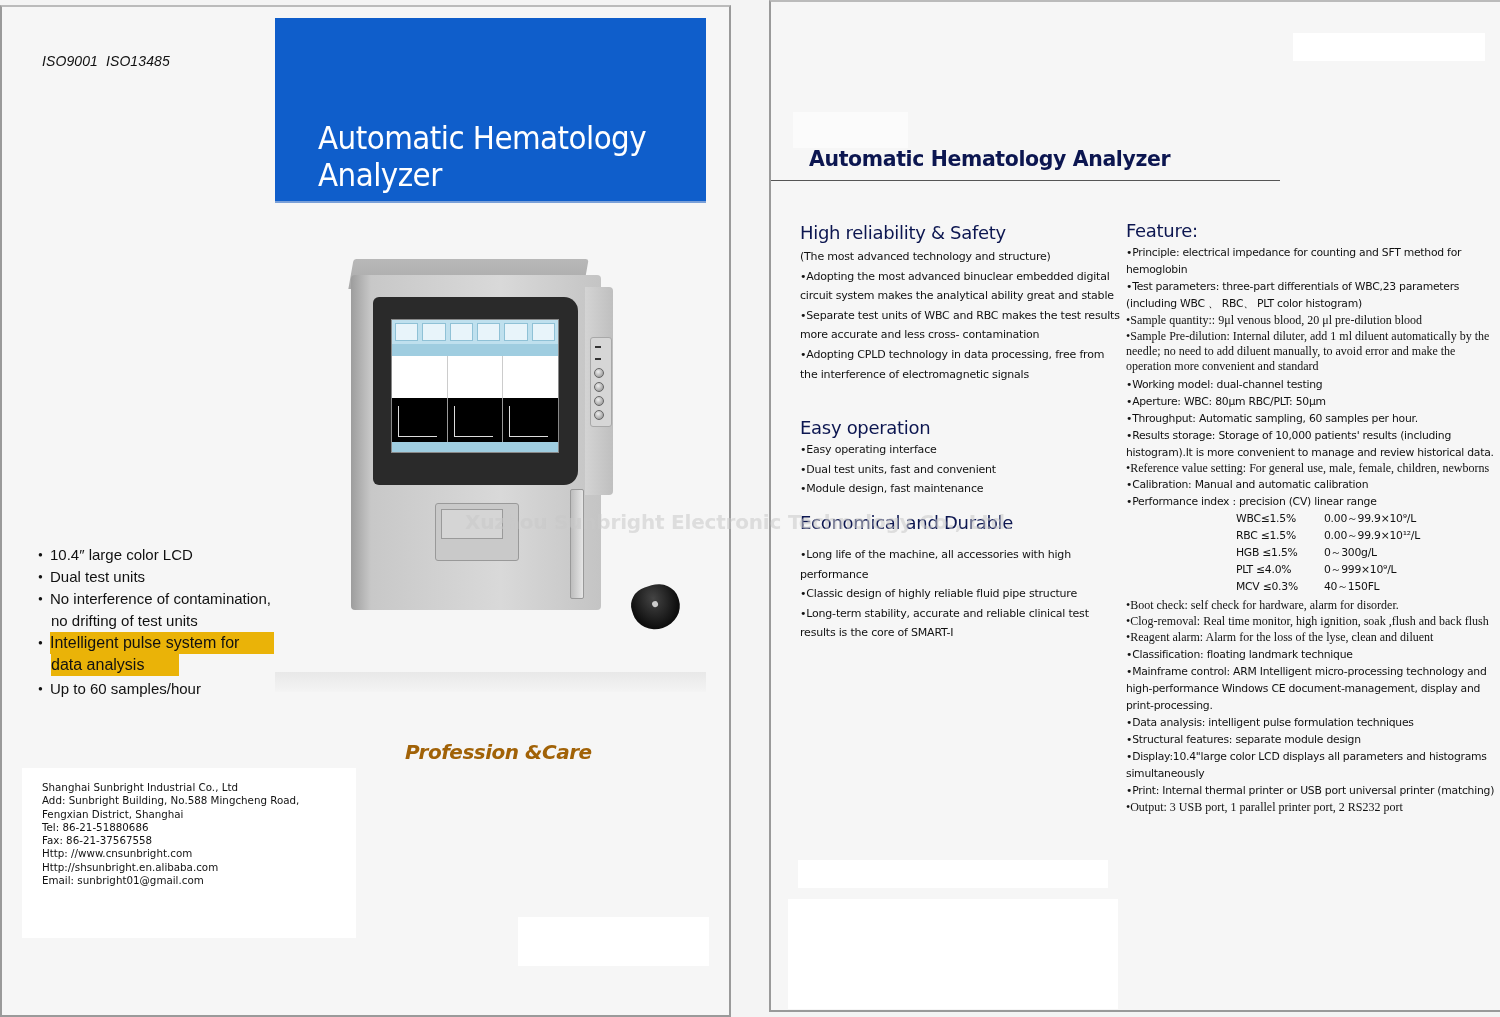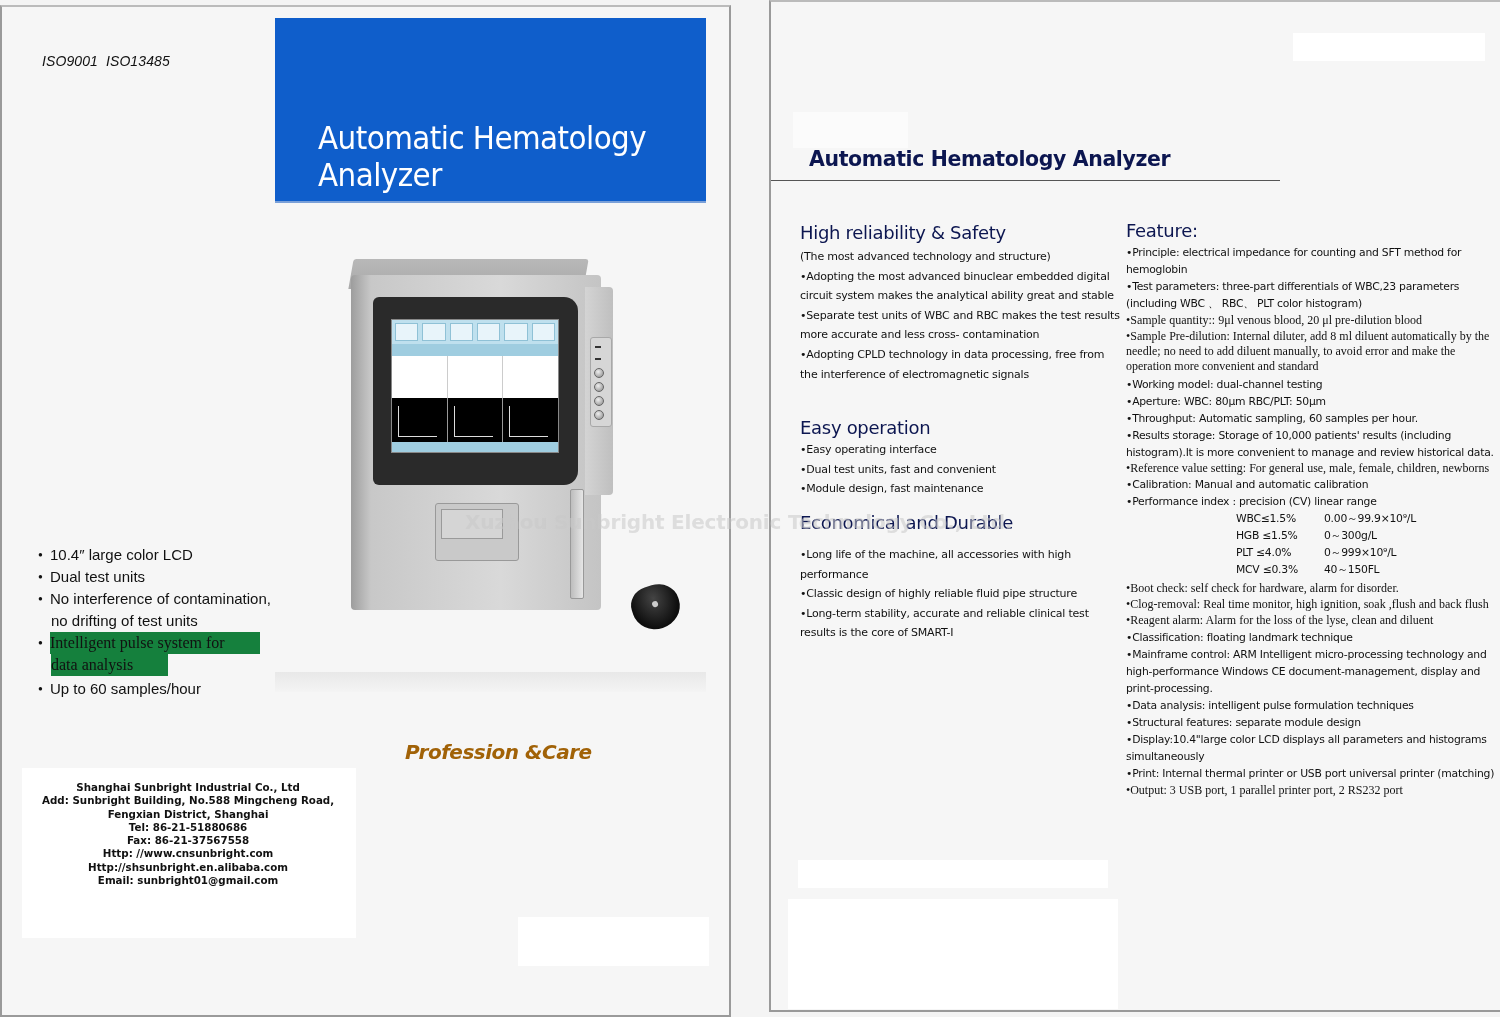--- a/index.html
+++ b/index.html
@@ -38,28 +38,28 @@
   .dev-printer { position:absolute; left: 88px; top: 246px; width: 84px; height: 58px; background: #c9c9c9; border: 1px solid #999; border-radius: 3px; }
   .dev-printer-inner { position:absolute; left: 5px; top: 5px; width: 62px; height: 30px; background: #d5d5d5; border: 1px solid #9a9a9a; }
   .dev-slot { position:absolute; left: 223px; top: 232px; width: 14px; height: 110px; background: linear-gradient(90deg,#bdbdbd,#e6e6e6); border: 1px solid #999; border-radius: 2px; }
 
   .mouse { left: 630px; top: 578px; width: 48px; height: 44px; background: radial-gradient(ellipse at 50% 30%, #444, #0e0e0e 70%); border-radius: 40% 45% 50% 50%; transform: rotate(-18deg); }
   .mouse-logo { position:absolute; left: 21px; top: 16px; width: 6px; height: 6px; border-radius: 50%; background: #ccc; }
 
   .bullets { left: 36px; top: 537px; font-size: 15px; line-height: 22px; color: #111; }
   .bullets .li { position: relative; padding-left: 12px; }
   .bullets .li::before { content: "●"; position: absolute; left: 0; top: 0; font-size: 8px; }
-  .bullets .serif { font-family: Liberation Serif, serif; font-size: 16px; background: #15803d; display: inline-block; padding-right: 35px; }
+  .bullets .serif { font-family: Liberation Sans, sans-serif; font-size: 16px; background: #eab308; display: inline-block; padding-right: 35px; }
   .bullets .cont { padding-left: 13px; }
   .fade-bar { left: 273px; top: 665px; width: 431px; height: 20px; background: linear-gradient(#e8e8e8,#f4f4f4); }
 
   .tagline { left: 403px; top: 733px; font-family: "DejaVu Sans", sans-serif; font-style: italic; font-weight: bold; font-size: 20px; color: #a16207; letter-spacing: -0.5px; }
 
   .contact-box { left: 20px; top: 761px; width: 334px; height: 170px; background: #fff; }
-  .contact { left: 40px; top: 774px; font-family: "DejaVu Sans", sans-serif; font-weight: bold; font-size: 10.3px; line-height: 13.3px; color: #111; text-align: center; }
+  .contact { left: 40px; top: 774px; font-family: "DejaVu Sans", sans-serif; font-weight: normal; font-size: 10.3px; line-height: 13.3px; color: #111; }
   .white-rect { background: #fff; }
 
   
   .r-title { left: 38px; top: 144px; font-family: "DejaVu Sans", sans-serif; font-weight: bold; font-size: 22px; color: #0c1650; letter-spacing: -0.4px; transform: scaleX(0.93); transform-origin: left top; }
   .r-rule { left: 0; top: 178px; width: 509px; height: 1px; background: #555; }
   .noise { left: 22px; top: 110px; width: 115px; height: 36px; background: #fbfbfb; }
 
   .sec-h { font-family: "DejaVu Sans", sans-serif; font-size: 18px; color: #0c1650; letter-spacing: -0.3px; }
   .sec-body { font-family: "DejaVu Sans", sans-serif; font-size: 11px; line-height: 19.6px; color: #111; letter-spacing: -0.2px; }
   .b::before { content: "•"; }
@@ -198,32 +198,36 @@
 
   <div class="abs white-rect" style="left:27px;top:858px;width:310px;height:28px"></div>
   <div class="abs white-rect" style="left:17px;top:897px;width:330px;height:110px"></div>
 
   <div class="abs col-r" style="top:218px">
     <div class="sec-h">Feature:</div>
     <div class="feat" style="margin-top:3px">
       <div class="b">Principle: electrical impedance for counting and SFT method for hemoglobin</div>
       <div class="b">Test parameters: three-part differentials of WBC,23 parameters (including WBC 、 RBC、 PLT color histogram)</div>
       <div class="b serif">Sample quantity:: 9μl venous blood, 20 μl pre-dilution blood</div>
-      <div class="b serif tight">Sample Pre-dilution: Internal diluter, add 8 ml diluent automatically by the needle; no need to add diluent manually, to avoid error and  make the operation more convenient and standard</div>
+      <div class="b serif tight">Sample Pre-dilution: Internal diluter, add 1 ml diluent automatically by the needle; no need to add diluent manually, to avoid error and  make the operation more convenient and standard</div>
       <div class="b" style="margin-top:2px">Working model: dual-channel testing</div>
       <div class="b">Aperture: WBC: 80μm     RBC/PLT: 50μm</div>
       <div class="b">Throughput: Automatic sampling, 60 samples per hour.</div>
       <div class="b">Results storage: Storage of 10,000 patients' results (including histogram).It is more convenient to manage and review historical data.</div>
       <div class="b serif tight">Reference value setting: For general use, male, female, children, newborns</div>
       <div class="b">Calibration: Manual and automatic calibration</div>
       <div class="b">Performance index :   precision (CV)     linear range</div>
       <div>
         <div class="perf-row">
             <span class="p1">WBC≤1.5%</span>
             <span>0.00～99.9×10⁹/L</span>
+          </div>
+        <div class="perf-row">
+            <span class="p1">RBC ≤1.5%</span>
+            <span>0.00～99.9×10¹²/L</span>
           </div>
         <div class="perf-row">
             <span class="p1">HGB ≤1.5%</span>
             <span>0～300g/L</span>
           </div>
         <div class="perf-row">
             <span class="p1">PLT ≤4.0%</span>
             <span>0～999×10⁹/L</span>
           </div>
         <div class="perf-row">

